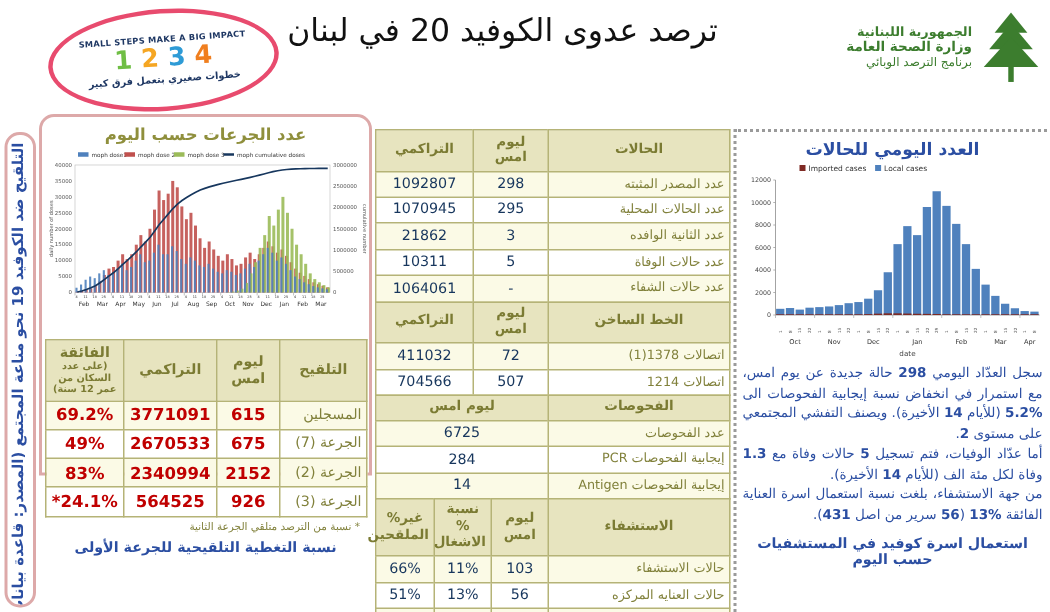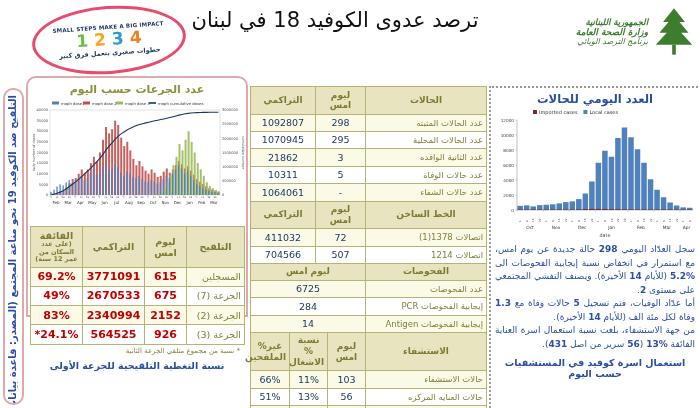--- a/index.html
+++ b/index.html
@@ -10,21 +10,21 @@
          border-radius:50%;transform:rotate(-4deg);display:flex;flex-direction:column;
          align-items:center;justify-content:center;box-sizing:border-box;background:#fff;}
   .badge-top{font-size:5.5px;font-weight:bold;color:#1f3864;letter-spacing:.2px;}
   .badge-digits{font-size:17px;font-weight:bold;line-height:1;margin:1px 0;}
   .badge-digits span{margin:0 3px;}
   .badge-bottom{font-size:6.5px;font-weight:bold;color:#1f3864;}
   .titles{position:absolute;left:185px;top:8px;width:300px;text-align:center;}
   .main-title{font-size:21px;color:#111;direction:rtl;}
   .date{font-size:15px;color:#1f4fa0;margin-top:3px;direction:ltr;}
   .moph{position:absolute;right:6px;top:6px;display:flex;align-items:center;gap:6px;}
-  .moph-text{text-align:right;color:#3c7d2e;direction:rtl;font-style:italic;}
+  .moph-text{text-align:right;color:#3c7d2e;direction:rtl;}
   .moph-l1{font-size:8.5px;font-weight:bold;}
   .moph-l2{font-size:9px;font-weight:bold;}
   .moph-l3{font-size:8px;}
   
   .left-strip{position:absolute;left:3px;top:88px;width:21px;height:317px;border:2px solid #dda9a9;
               border-radius:10px;overflow:hidden;background:#fff;box-sizing:border-box;}
   .vert-text{position:absolute;left:2px;top:305px;width:300px;transform:rotate(-90deg);
              transform-origin:0 0;font-size:10px;font-weight:bold;color:#2b4ea2;direction:rtl;
              white-space:nowrap;}
   
@@ -64,21 +64,21 @@
 
   <div class="badge">
     <div class="badge-top">SMALL STEPS MAKE A BIG IMPACT</div>
     <div class="badge-digits">
       <span style="color:#6fbe44">1</span><span style="color:#f5a623">2</span><span style="color:#2e9bd6">3</span><span style="color:#f07f1f">4</span>
     </div>
     <div class="badge-bottom">خطوات صغيري بتعمل فرق كبير</div>
   </div>
 
   <div class="titles">
-    <div class="main-title">ترصد عدوى الكوفيد 18 في لبنان</div>
+    <div class="main-title">ترصد عدوى الكوفيد 20 في لبنان</div>
   </div>
 
   <div class="moph">
     <div class="moph-text">
       <div class="moph-l1">الجمهورية اللبنانية</div>
       <div class="moph-l2">وزارة الصحة العامة</div>
       <div class="moph-l3">برنامج الترصد الوبائي</div>
     </div>
     <svg width="40" height="50" viewBox="0 0 44 54">
       <polygon points="22,2 10,17 34,17" fill="#3c7d2e"></polygon>
@@ -353,41 +353,41 @@
             <td class="rval">83%</td>
           </tr>
           <tr>
             <td class="vlbl">الجرعة (3)</td>
             <td class="rval">926</td>
             <td class="rval">564525</td>
             <td class="rval">24.1%*</td>
           </tr>
         </tbody>
     </table>
-    <div class="footnote">* نسبة من مجموع متلقي الجرعة الثانية</div>
+    <div class="footnote">* نسبة من الترصد متلقي الجرعة الثانية</div>
     <div class="map-title">نسبة التغطية التلقيحية للجرعة الأولى</div>
   </div>
 
   <div class="mid">
     <table>
       <colgroup>
           <col style="width:121px">
           <col style="width:50px">
           <col style="width:65px">
         </colgroup>
       <thead>
           <tr>
         <th>الحالات</th>
         <th>ليوم امس</th>
         <th>التراكمي</th>
       </tr>
         </thead>
       <tbody id="casesBody">
           <tr class="alt">
-            <td class="lbl">عدد الحالات المثبته</td>
+            <td class="lbl">عدد المصدر المثبته</td>
             <td class="val">298</td>
             <td class="val">1092807</td>
           </tr>
           <tr>
             <td class="lbl">عدد الحالات المحلية</td>
             <td class="val">295</td>
             <td class="val">1070945</td>
           </tr>
           <tr class="alt">
             <td class="lbl">عدد الثانية الوافده</td>

